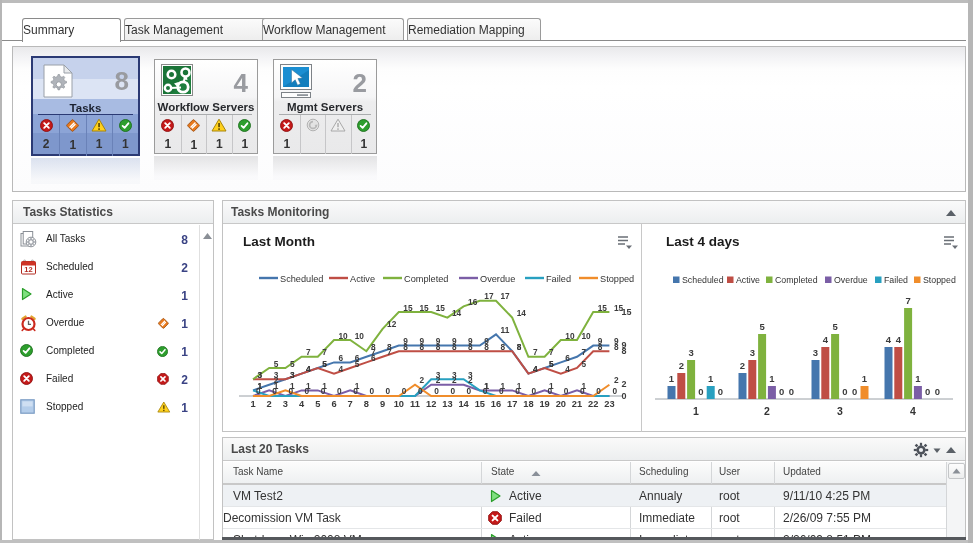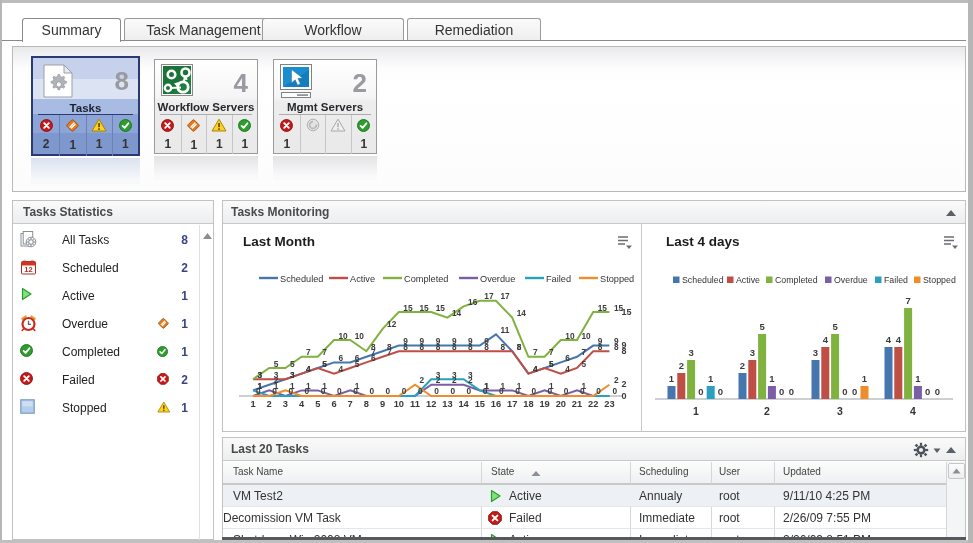--- a/index.html
+++ b/index.html
@@ -8,21 +8,21 @@
 #win { position:absolute; left:0; top:0; width:973px; height:543px; background:#fff; }
 .abs { position:absolute; }
 
 #frameTop { left:0; top:0; width:973px; height:3px; background:#bcbcbc; }
 #frameLeft { left:0; top:0; width:2px; height:543px; background:#b6b6b6; }
 #frameRight { left:968px; top:0; width:5px; height:543px; background:#b6b6b6; }
 #frameBottom { left:0; top:540px; width:973px; height:3px; background:#c0c0c0; }
 
 .tab { top:18px; height:23px; border:1px solid #9a9a9a; border-bottom:none;
   border-radius:3px 3px 0 0; background:linear-gradient(#fbfbfb,#ededed);
-  font-size:14px; color:#333; text-align:center; line-height:22px; }
+  font-size:12px; color:#333; line-height:22px; }
 .tab.active { background:#fff; border-color:#8a8a8a; z-index:3; height:24px; }
 #tabline { left:2px; top:40px; width:964px; height:1px; background:#8a8a8a; }
 
 #cardsec { left:12px; top:46px; width:954px; height:146px; border:1px solid #b9b9b9;
   background:linear-gradient(#e9e9eb 0px, #f3f3f5 10px, #fdfdfd 22px, #ffffff 40px, #fcfcfd 100%); }
 .card { top:59px; width:104px; height:95px; border:1px solid #9b9b9b;
   background:linear-gradient(#ffffff 0%, #f5f5f6 40%, #ededee 45%, #e9e9ea 100%); }
 #card1 { left:31px; top:56px; width:109px; height:100px; border:2px solid #2b3a74;
   background:linear-gradient(#c6d2ec 0%, #c6d2ec 22%, #dce4f4 22%, #dce4f4 43%, #a8bbe2 43%, #a8bbe2 58%, #8ca4d6 58%, #8ca4d6 78%, #7e97cc 78%, #7e97cc 100%); }
 .cardnum { top:8px; right:9px; font-size:26px; font-weight:bold; color:#999ba0; }
@@ -32,21 +32,21 @@
 .statrow { left:0; width:100%; }
 .statnum { font-size:12px; font-weight:bold; color:#333; }
 .sic { display:inline-block; height:15px; margin-top:3px; }
 
 .panel { border:1px solid #c2c2c2; background:#fff; }
 .phead { position:absolute; left:0; top:0; right:0; height:23px;
   background:linear-gradient(#fafafa,#eceeef); border-bottom:1px solid #c8c8c8;
   font-size:12px; font-weight:bold; color:#4a4a4a; line-height:23px; }
 .srow { position:absolute; left:5px; width:180px; height:22px; }
 .srow .sic { margin-top:2px; margin-left:2px; vertical-align:top; }
-.slbl { font-size:12px; color:#222; position:absolute; left:28px; top:4px;margin-left:16px; }
+.slbl { font-size:10px; color:#222; position:absolute; left:28px; top:4px; }
 .scnt { font-size:12px; font-weight:bold; color:#3a4384; position:absolute; right:10px; top:4px; }
 .smini { position:absolute; right:27px; top:4px; width:14px; height:14px; }
 .smini svg { transform:scale(0.85); transform-origin:top left; }
 
 .thead { background:linear-gradient(#fcfcfc,#eef0f1); border-bottom:1px solid #c8c8c8; }
 .th { font-size:10px; color:#444; }
 .tcol { top:1px; width:1px; height:79px; background:#d4d6d8; }
 .trow { left:0; width:723px; height:22px; border-bottom:1px solid #e4e6e8;padding-left:48px; }
 .td { font-size:12px; color:#333; top:4px; white-space:nowrap; }
 </style>

